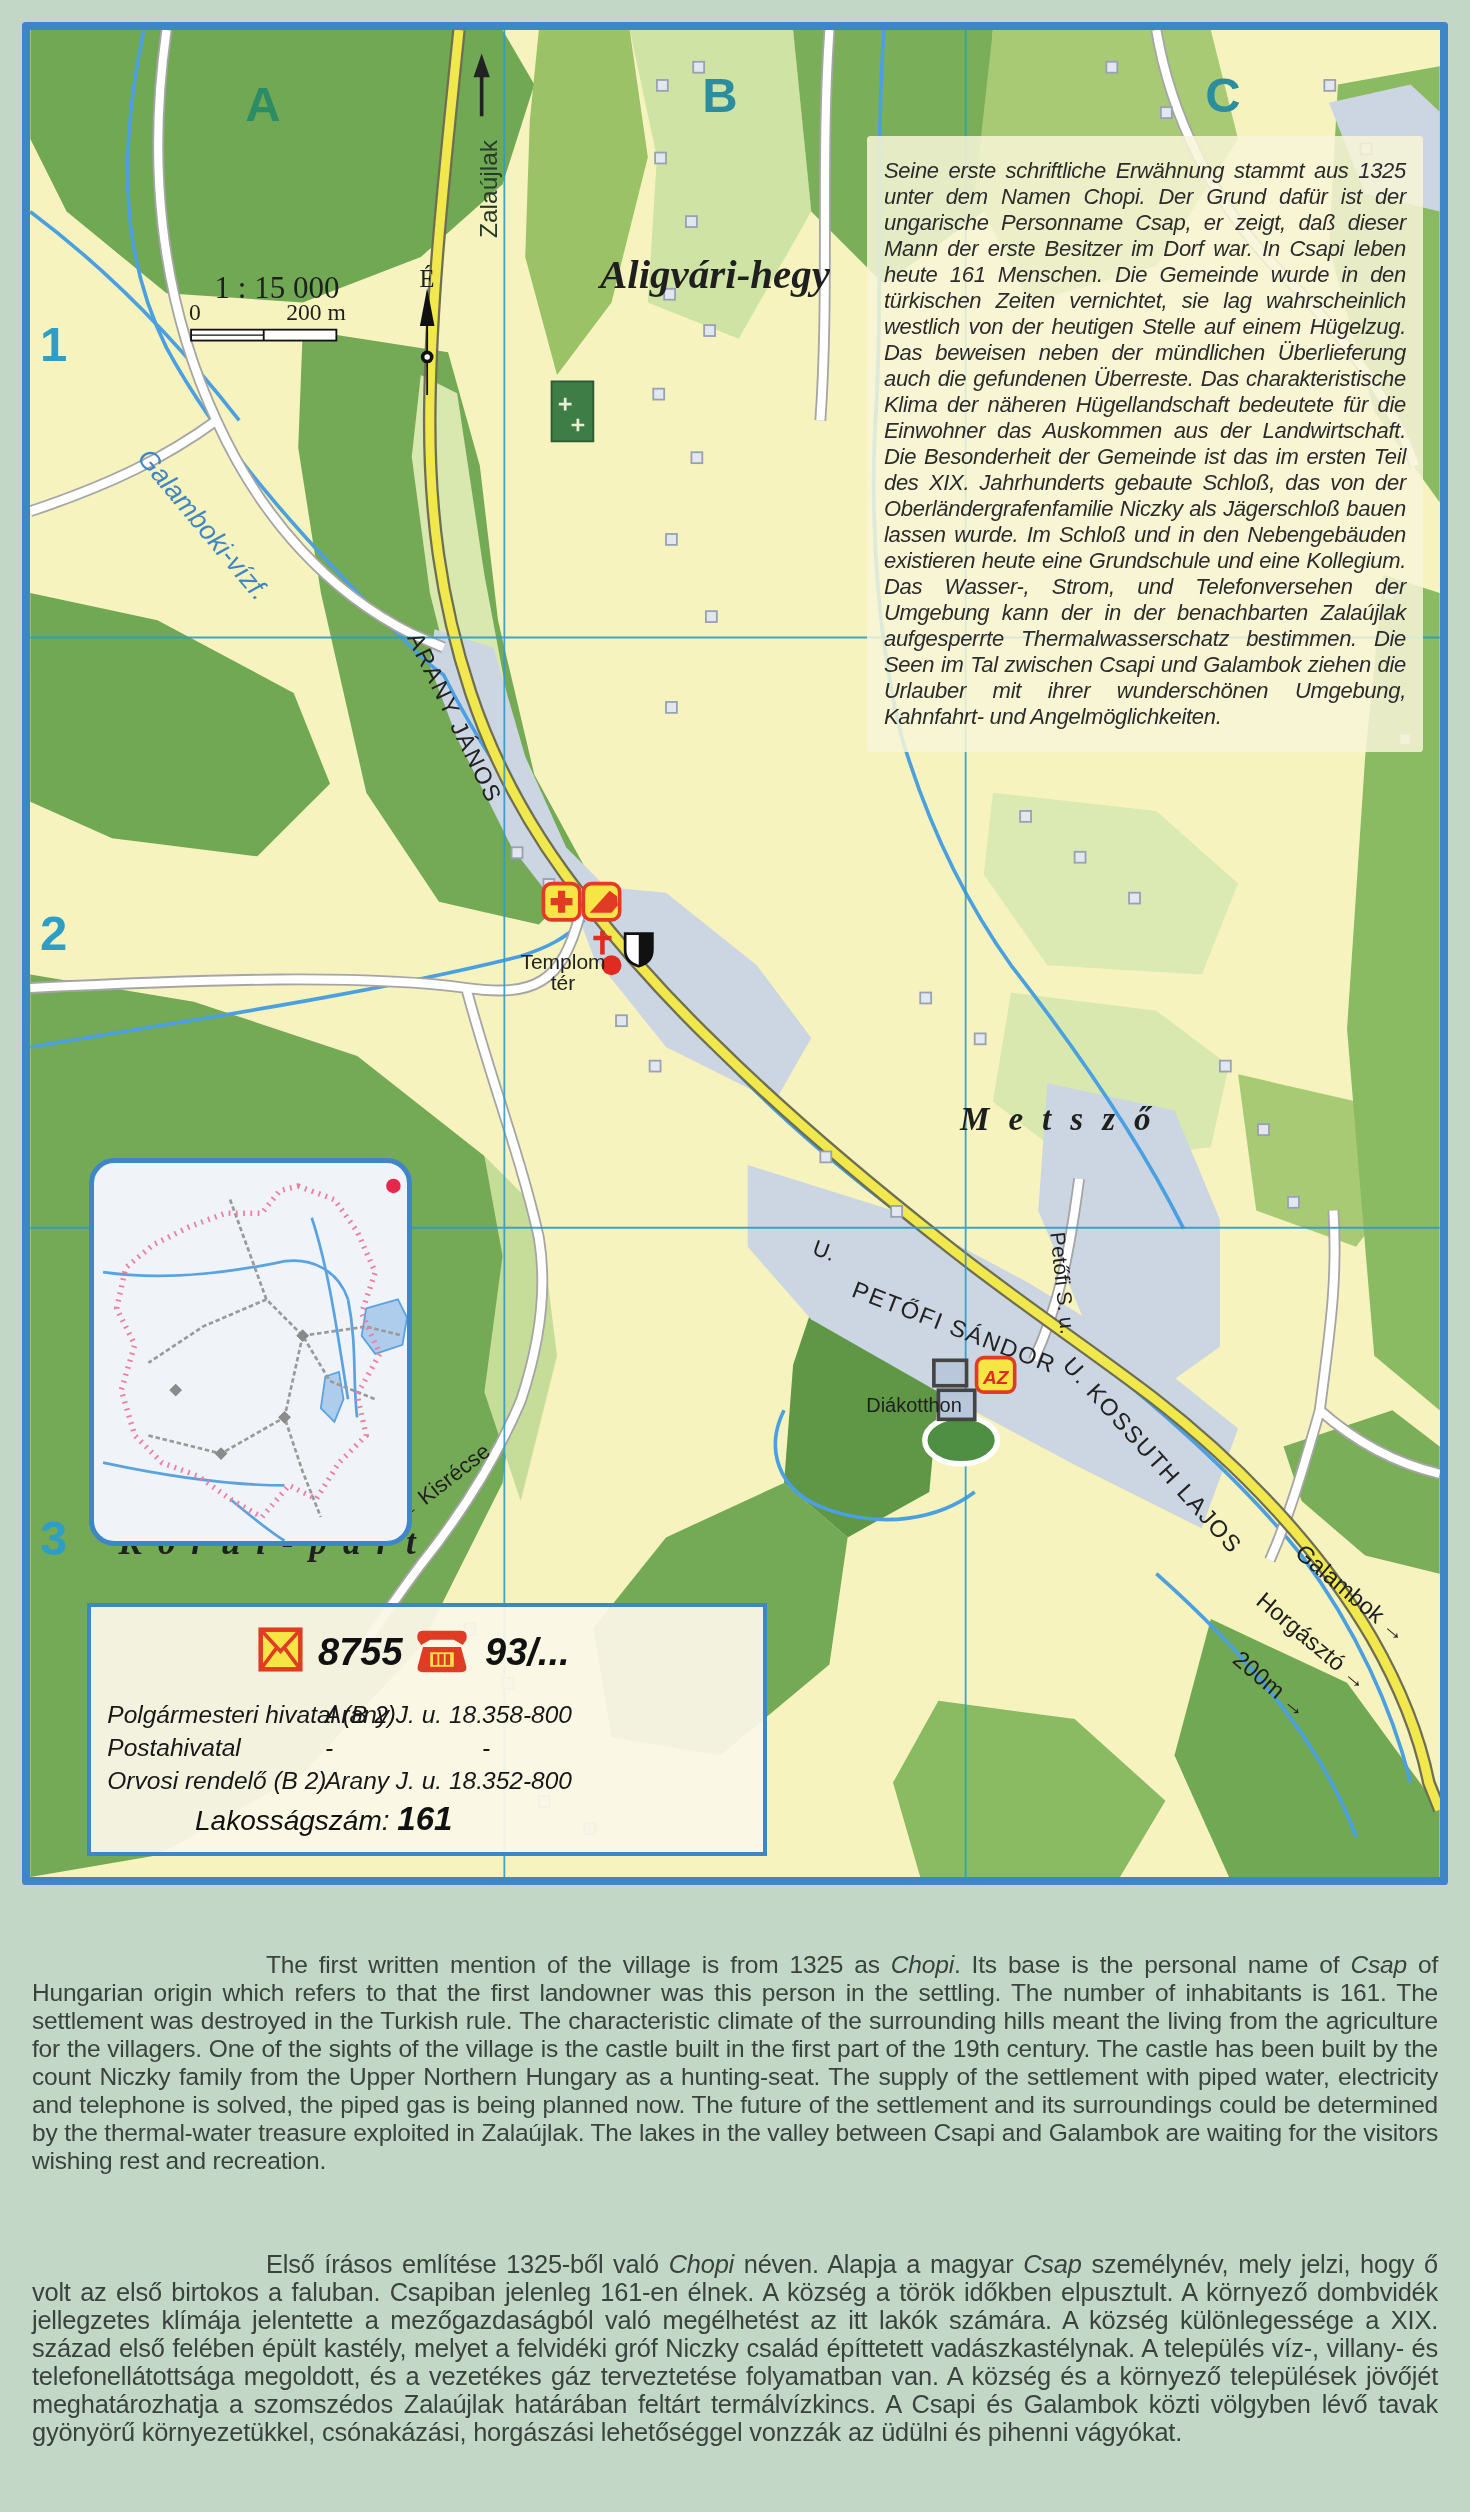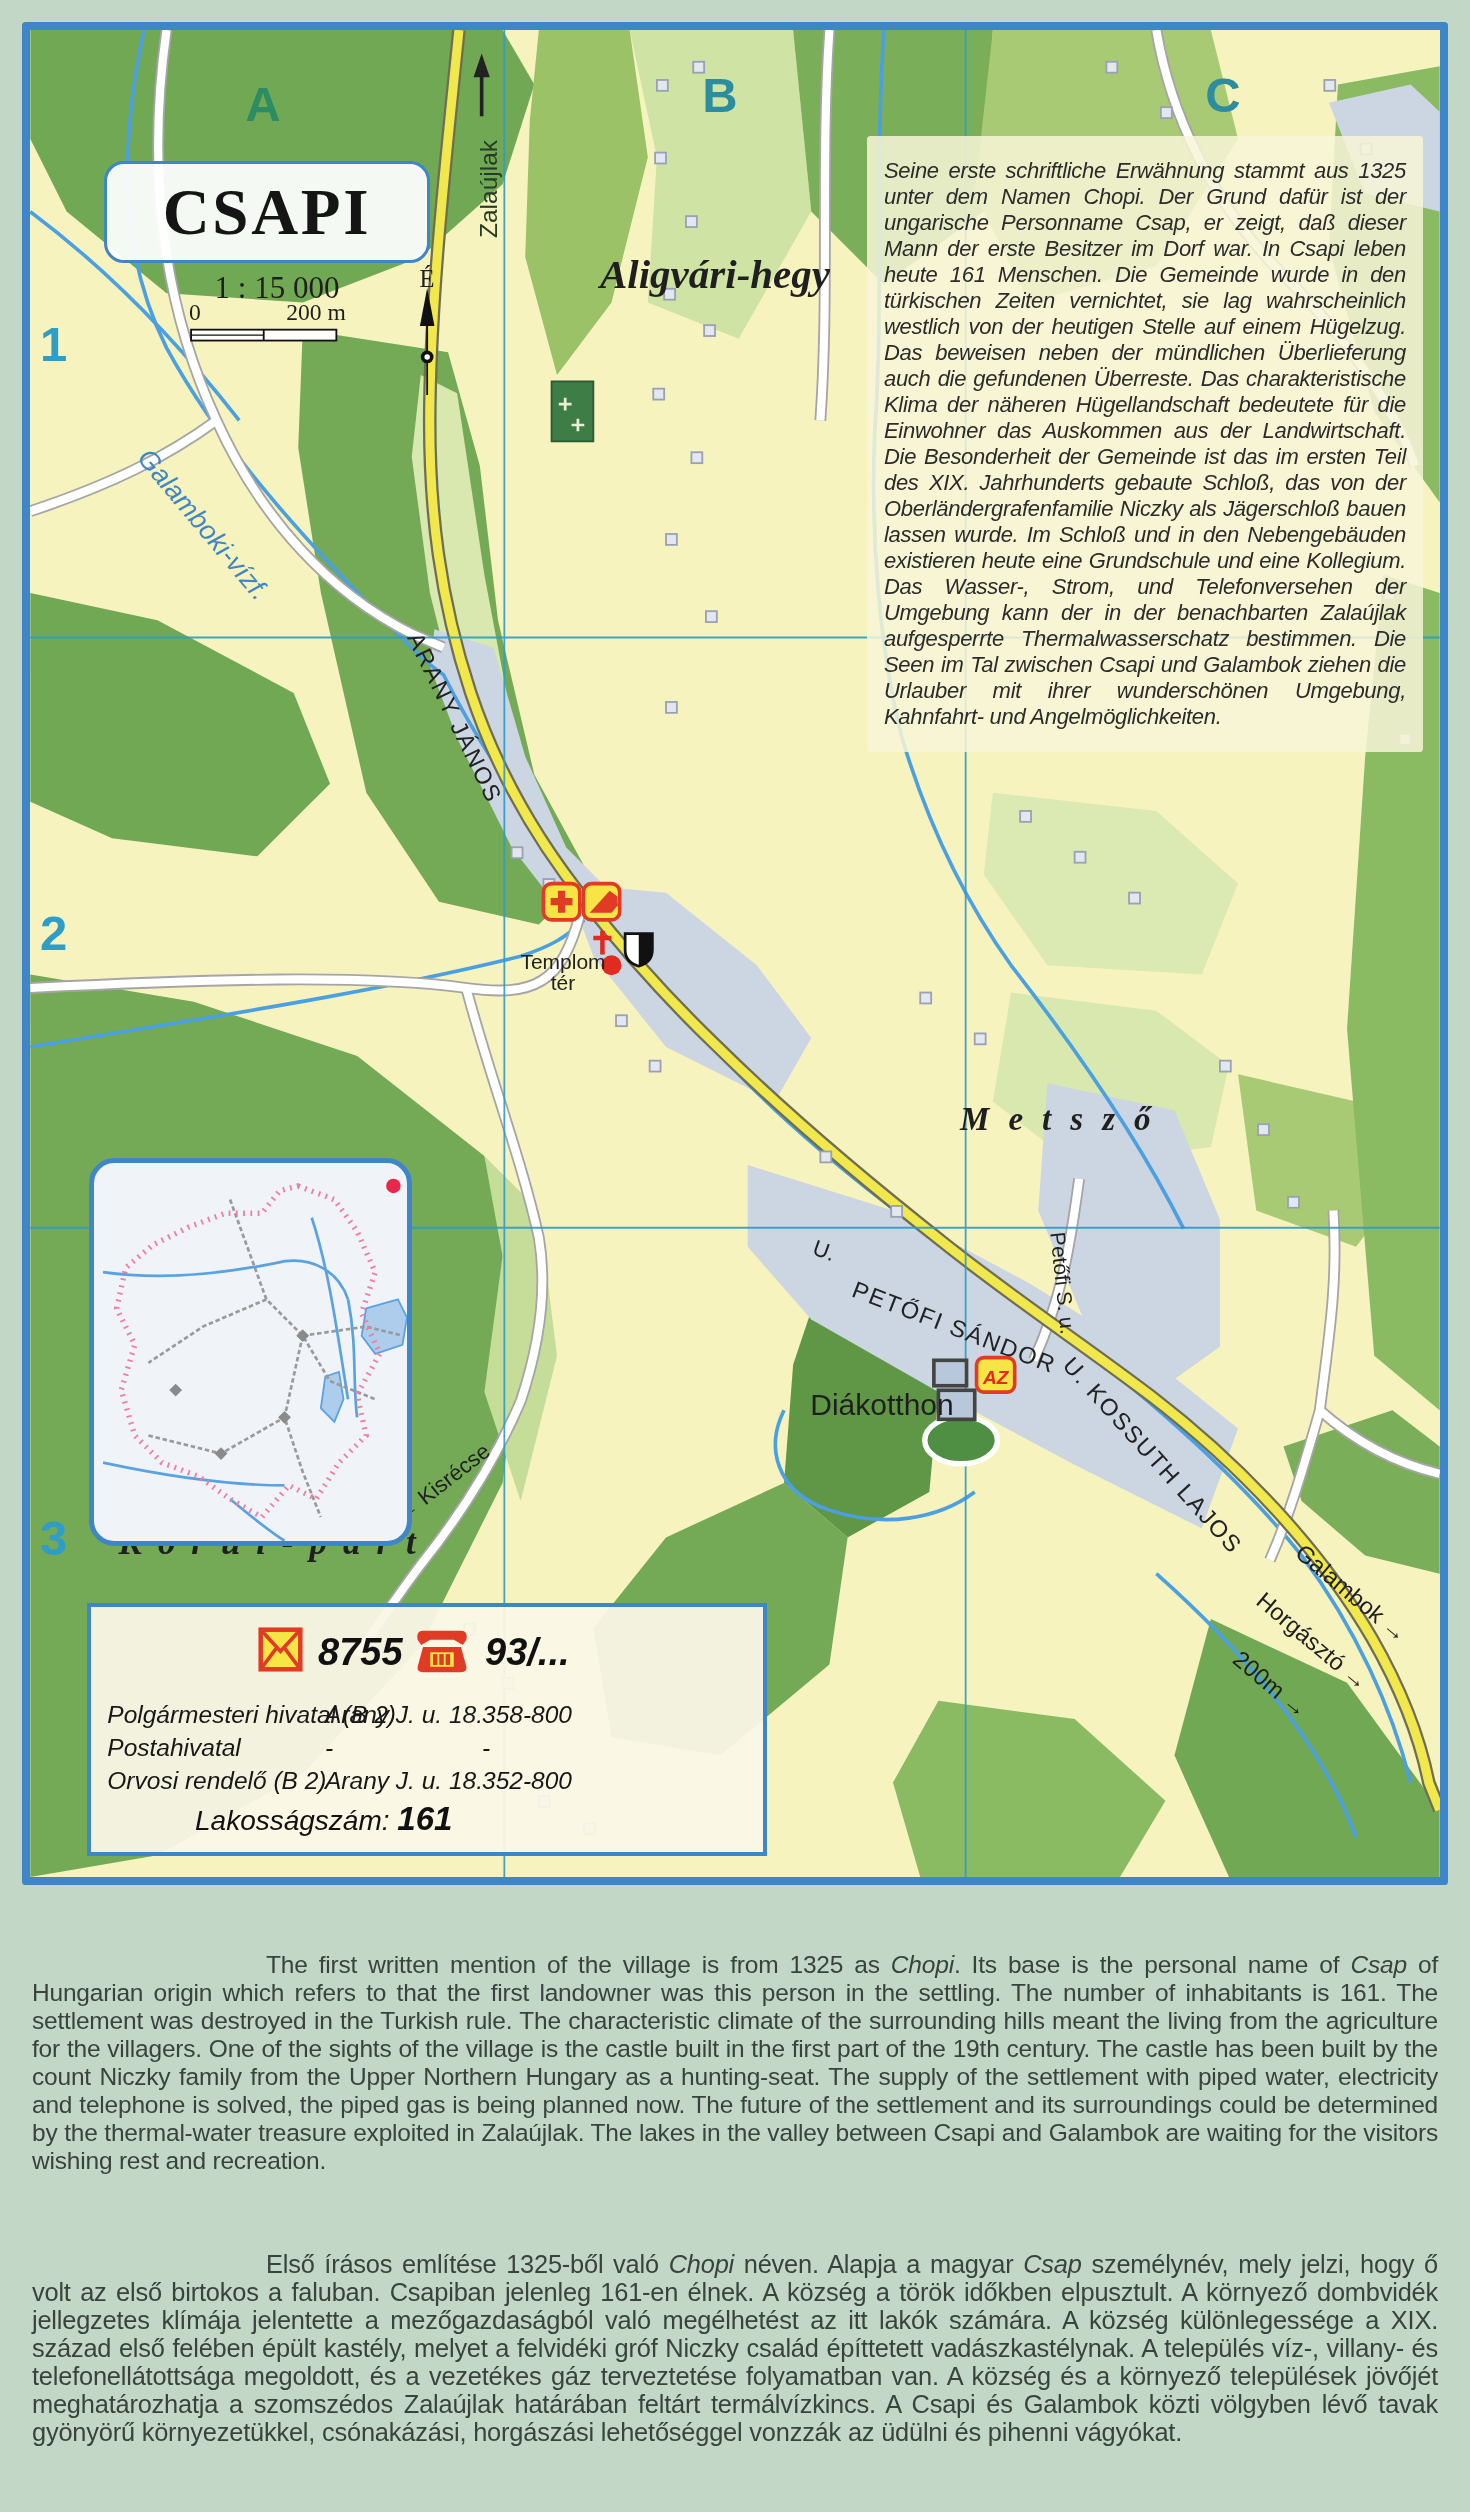--- a/index.html
+++ b/index.html
@@ -224,40 +224,37 @@
       </g>
     </svg>
 
     <div class="lbl gridlab" style="left:233px;top:74px;color:#2c8c64;transform:translate(-50%,-50%)">A</div>
     <div class="lbl gridlab" style="left:690px;top:65px;color:#2b8d9e;transform:translate(-50%,-50%)">B</div>
     <div class="lbl gridlab" style="left:1193px;top:65px;color:#2b8d9e;transform:translate(-50%,-50%)">C</div>
     <div class="lbl gridlab" style="left:23.6px;top:314px;color:#2f9ec6;transform:translate(-50%,-50%)">1</div>
     <div class="lbl gridlab" style="left:23.6px;top:903px;color:#2f9ec6;transform:translate(-50%,-50%)">2</div>
     <div class="lbl gridlab" style="left:23.6px;top:1508px;color:#2f9ec6;transform:translate(-50%,-50%)">3</div>
 
-    <div id="title-box">
-      <span class="t">CSAPI</span>
-    </div>
     <div class="lbl serif" style="left:247px;top:257px;font-size:31px;transform:translate(-50%,-50%)">1 : 15 000</div>
     <div class="lbl serif" style="left:165px;top:283px;font-size:23.6px;transform:translate(-50%,-50%)">0</div>
     <div class="lbl serif" style="left:286px;top:283px;font-size:23.6px;transform:translate(-50%,-50%)">200 m</div>
     <div class="lbl serif" style="left:397px;top:249px;font-size:24.5px;transform:translate(-50%,-50%)">É</div>
 
     <div class="lbl" style="left:459px;top:159px;font-size:24.5px;color:#273c27;transform:translate(-50%,-50%) rotate(-90deg)">Zalaújlak</div>
     <div class="lbl serifbi" style="left:685px;top:244px;font-size:41px;transform:translate(-50%,-50%)">Aligvári-hegy</div>
     <div class="lbl" style="left:173px;top:495px;font-size:27px;font-style:italic;color:#3f86c5;transform:translate(-50%,-50%) rotate(50deg)">Galamboki-vízf.</div>
     <div class="lbl" style="left:424px;top:688px;font-size:23.6px;letter-spacing:1.8px;color:#222;transform:translate(-50%,-50%) rotate(64deg)">ARANY JÁNOS</div>
     <div class="lbl" style="left:533px;top:942px;font-size:21px;text-align:center;transform:translate(-50%,-50%)">
       <div>Templom</div>
       <div>tér</div>
     </div>
     <div class="lbl serifbi" style="left:1028px;top:1089px;font-size:33px;letter-spacing:5.4px;transform:translate(-50%,-50%)">M e t s z ő</div>
     <div class="lbl serifbi" style="left:282px;top:1289px;font-size:27px;transform:translate(-50%,-50%)">Bozsok-domb</div>
     <div class="lbl serifbi" style="left:239px;top:1512px;font-size:35px;letter-spacing:3.6px;transform:translate(-50%,-50%)">K ö r ü l - p a r t</div>
-    <div class="lbl" style="left:852px;top:1375px;font-size:30px;transform:translate(-50%,-50%)">Diákotthon</div>
+    <div class="lbl" style="left:884px;top:1375px;font-size:20px;transform:translate(-50%,-50%)">Diákotthon</div>
     <div class="lbl" style="left:413px;top:1453px;font-size:22px;transform:translate(-50%,-50%) rotate(-38deg)">← Kisrécse</div>
     <div class="lbl" style="left:794px;top:1221px;font-size:22px;transform:translate(-50%,-50%) rotate(20deg)">U.</div>
     <div class="lbl" style="left:924px;top:1298px;font-size:23.6px;letter-spacing:1.8px;color:#222;transform:translate(-50%,-50%) rotate(21deg)">PETŐFI SÁNDOR</div>
     <div class="lbl" style="left:1122px;top:1426px;font-size:23.6px;letter-spacing:1.8px;color:#222;transform:translate(-50%,-50%) rotate(48deg)">U. KOSSUTH LAJOS</div>
     <div class="lbl" style="left:1033px;top:1253px;font-size:21px;transform:translate(-50%,-50%) rotate(84deg)">Petőfi S. u.</div>
     <div class="lbl" style="left:1321px;top:1564px;font-size:23.6px;transform:translate(-50%,-50%) rotate(40deg)">Galambok →</div>
     <div class="lbl" style="left:1282px;top:1612px;font-size:23.6px;transform:translate(-50%,-50%) rotate(40deg)">Horgásztó →</div>
     <div class="lbl" style="left:1240px;top:1655px;font-size:23.6px;transform:translate(-50%,-50%) rotate(40deg)">200m →</div>
 
     <div id="german-box">Seine erste schriftliche Erwähnung stammt aus 1325 unter dem Namen Chopi. Der Grund dafür ist der ungarische Personname Csap, er zeigt, daß dieser Mann der erste Besitzer im Dorf war. In Csapi leben heute 161 Menschen. Die Gemeinde wurde in den türkischen Zeiten vernichtet, sie lag wahrscheinlich westlich von der heutigen Stelle auf einem Hügelzug. Das beweisen neben der mündlichen Überlieferung auch die gefundenen Überreste. Das charakteristische Klima der näheren Hügellandschaft bedeutete für die Einwohner das Auskommen aus der Landwirtschaft. Die Besonderheit der Gemeinde ist das im ersten Teil des XIX. Jahrhunderts gebaute Schloß, das von der Oberländergrafenfamilie Niczky als Jägerschloß bauen lassen wurde. Im Schloß und in den Nebengebäuden existieren heute eine Grundschule und eine Kollegium. Das Wasser-, Strom, und Telefonversehen der Umgebung kann der in der benachbarten Zalaújlak aufgesperrte Thermalwasserschatz bestimmen. Die Seen im Tal zwischen Csapi und Galambok ziehen die Urlauber mit ihrer wunderschönen Umgebung, Kahnfahrt- und Angelmöglichkeiten.</div>

